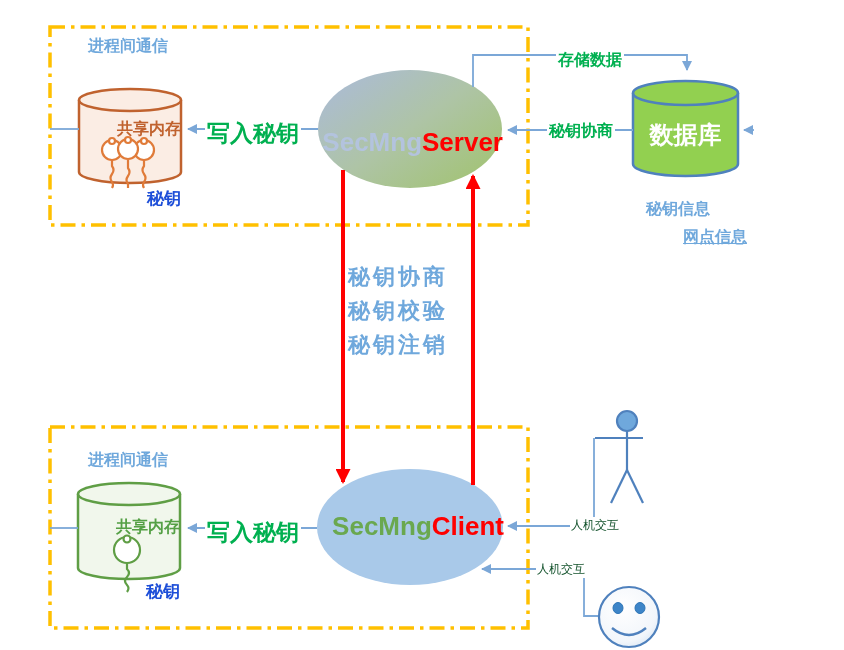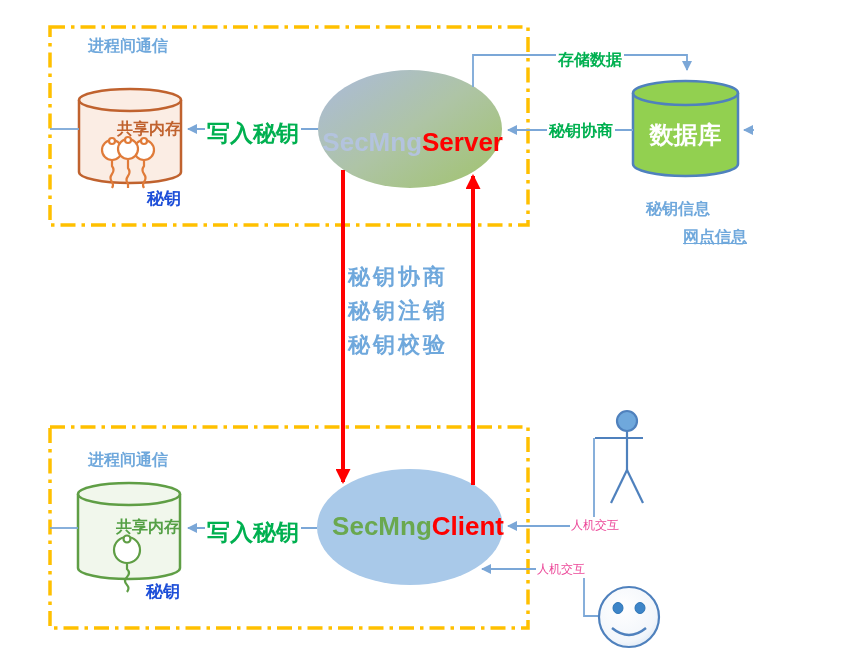--- a/index.html
+++ b/index.html
@@ -15,21 +15,21 @@
   .shm-top{left:79px;top:119px;width:102px;color:#C0622E;font-size:16px;font-weight:700;}
   .shm-bottom{left:78px;top:517px;width:102px;color:#55A046;font-size:16px;font-weight:700;}
   .key-lbl{color:#1d4ed8;font-size:17px;font-weight:700;}
   .node-label{font-size:26px;font-weight:700;letter-spacing:0px;}
   .ops{
     position:absolute;left:348px;top:260px;width:124px;text-align:left;
     color:#6FA8DC;font-size:22px;font-weight:600;line-height:34px;letter-spacing:3px;
   }
   .db-label{left:633px;top:119px;width:105px;color:#ffffff;font-size:24px;font-weight:600;text-align:center;}
   .db-info{color:#6FA8DC;font-size:16px;font-weight:600;}
-  .hci{color:#ec4899;font-size:12px;background:#fff;padding:0 1px;}
+  .hci{color:#14532d;font-size:12px;background:#fff;padding:0 1px;}
 </style>
 </head>
 <body>
 
 <div id="stage">
 
   <svg id="diagram-svg" width="844" height="650" viewBox="0 0 844 650">
     <defs>
       <linearGradient id="gServer" x1="0%" y1="0%" x2="95%" y2="85%">
         <stop offset="0%" stop-color="#ABBADC"></stop>
@@ -135,22 +135,22 @@
 
   <div class="lbl lbl-green" style="left:547px;top:121px;font-size:16px;">秘钥协商</div>
 
   <div class="lbl db-label" style="position:absolute;font-family:Liberation Mono, monospace;">数据库</div>
 
   <div class="lbl db-info" style="left:646px;top:199px;">秘钥信息</div>
   <div class="lbl db-info" style="left:683px;top:227px;text-decoration:underline;">网点信息</div>
 
   <div class="ops">
     <div>秘钥协商</div>
+    <div>秘钥校验</div>
     <div>秘钥注销</div>
-    <div>秘钥校验</div>
   </div>
 
   <div class="lbl lbl-blue" style="left:88px;top:450px;">进程间通信</div>
 
   <div class="lbl lbl-center shm-bottom">共享内存</div>
 
   <div class="lbl lbl-center key-lbl" style="left:78px;top:580px;width:102px;">秘钥</div>
 
   <div class="lbl lbl-green" style="left:205px;top:517px;">写入秘钥</div>
 

